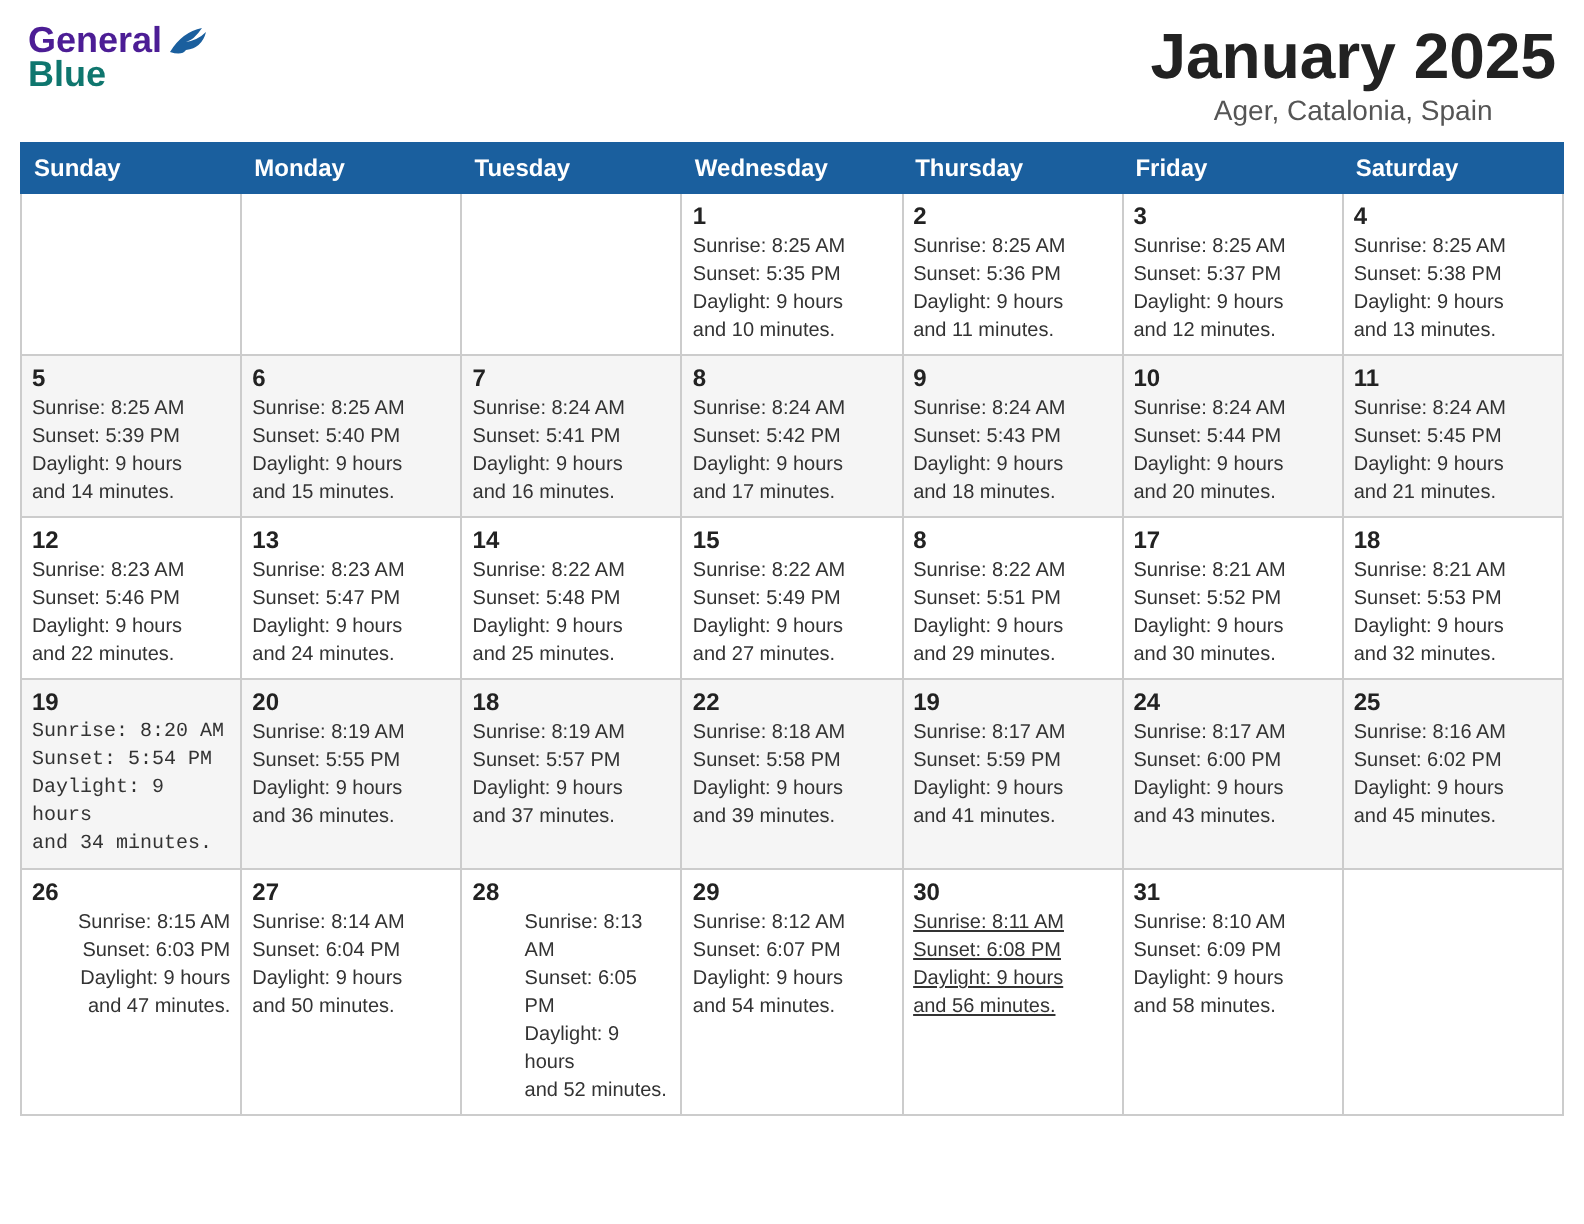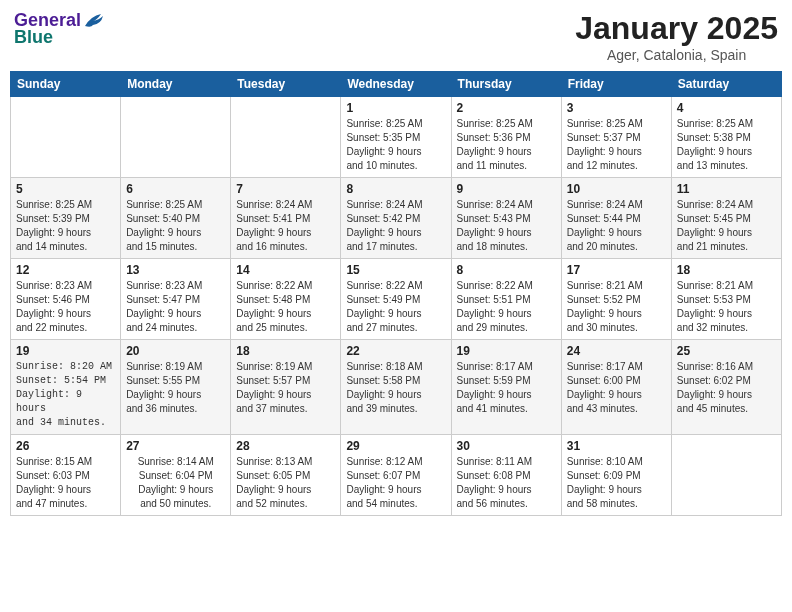--- a/index.html
+++ b/index.html
@@ -291,49 +291,49 @@
           <span class="day-num">25</span>
           <div class="day-info" style="white-space: pre-line;">Sunrise: 8:16 AM
 Sunset: 6:02 PM
 Daylight: 9 hours
 and 45 minutes.</div>
         </td>
       </tr>
       <tr>
         <td>
           <span class="day-num">26</span>
-          <div class="day-info" style="white-space: pre-line;">Sunrise: 8:15 AM
+          <div class="day-info" style="white-space: pre-line; text-align: right;">Sunrise: 8:15 AM
 Sunset: 6:03 PM
 Daylight: 9 hours
 and 47 minutes.</div>
         </td>
         <td>
           <span class="day-num">27</span>
-          <div class="day-info" style="white-space: pre-line; text-align: center;">Sunrise: 8:14 AM
+          <div class="day-info" style="white-space: pre-line;">Sunrise: 8:14 AM
 Sunset: 6:04 PM
 Daylight: 9 hours
 and 50 minutes.</div>
         </td>
         <td>
           <span class="day-num">28</span>
-          <div class="day-info" style="white-space: pre-line;">Sunrise: 8:13 AM
+          <div class="day-info" style="white-space: pre-line; margin-left: 26px;">Sunrise: 8:13 AM
 Sunset: 6:05 PM
 Daylight: 9 hours
 and 52 minutes.</div>
         </td>
         <td>
           <span class="day-num">29</span>
           <div class="day-info" style="white-space: pre-line;">Sunrise: 8:12 AM
 Sunset: 6:07 PM
 Daylight: 9 hours
 and 54 minutes.</div>
         </td>
         <td>
           <span class="day-num">30</span>
-          <div class="day-info" style="white-space: pre-line;">Sunrise: 8:11 AM
+          <div class="day-info" style="white-space: pre-line; text-decoration: underline;">Sunrise: 8:11 AM
 Sunset: 6:08 PM
 Daylight: 9 hours
 and 56 minutes.</div>
         </td>
         <td>
           <span class="day-num">31</span>
           <div class="day-info" style="white-space: pre-line;">Sunrise: 8:10 AM
 Sunset: 6:09 PM
 Daylight: 9 hours
 and 58 minutes.</div>

